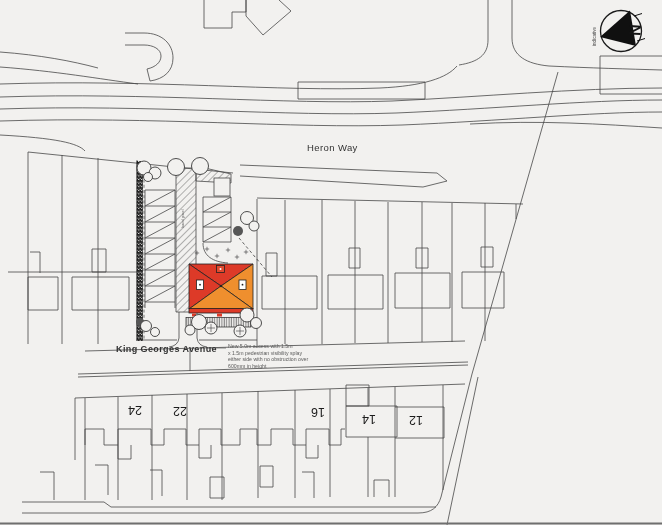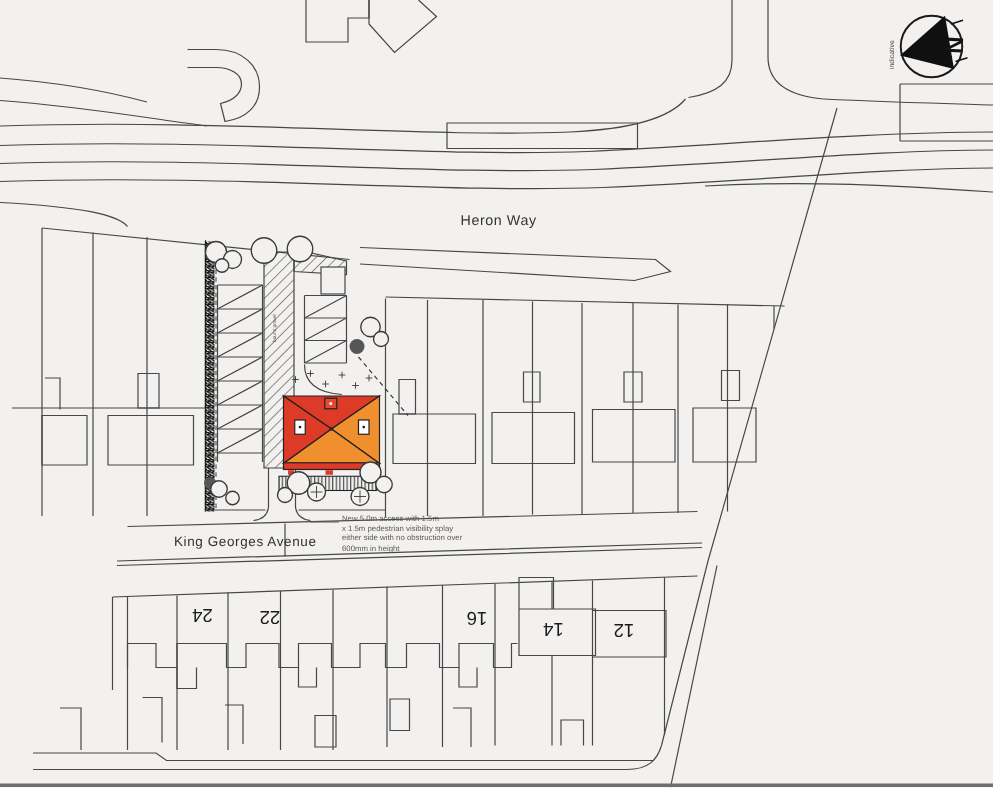--- a/index.html
+++ b/index.html
@@ -151,21 +151,21 @@
   <path d="M0,523.5 H662" stroke="#6f6f6f" stroke-width="2.2"></path>
 
   <g>
     <circle cx="621" cy="31" r="20.5" fill="none" stroke="#1a1a1a" stroke-width="1.3"></circle>
     <polygon points="600,37 630,10.5 636,46" fill="#101010"></polygon>
     <path d="M634,16 L642,13.5 M637,41 L645,38.5" stroke="#101010" stroke-width="1" fill="none"></path>
   </g>
 </svg>
 
 <div class="lbl street" style="left:307px;top:128px;margin-top:14px;">Heron Way</div>
-<div class="lbl street" style="left:116px;top:356px;font-size:9px;">King Georges Avenue</div>
+<div class="lbl street" style="left:116px;top:344px;font-size:9px;font-weight:bold;">King Georges Avenue</div>
 
 <div class="note">
   <div>New 5.0m access with 1.5m</div>
   <div>x 1.5m pedestrian visibility splay</div>
   <div>either side with no obstruction over</div>
   <div>600mm in height</div>
 </div>
 
 <div class="lbl hnum" style="left:128px;top:403px;">24</div>
 <div class="lbl hnum" style="left:173px;top:404px;">22</div>

